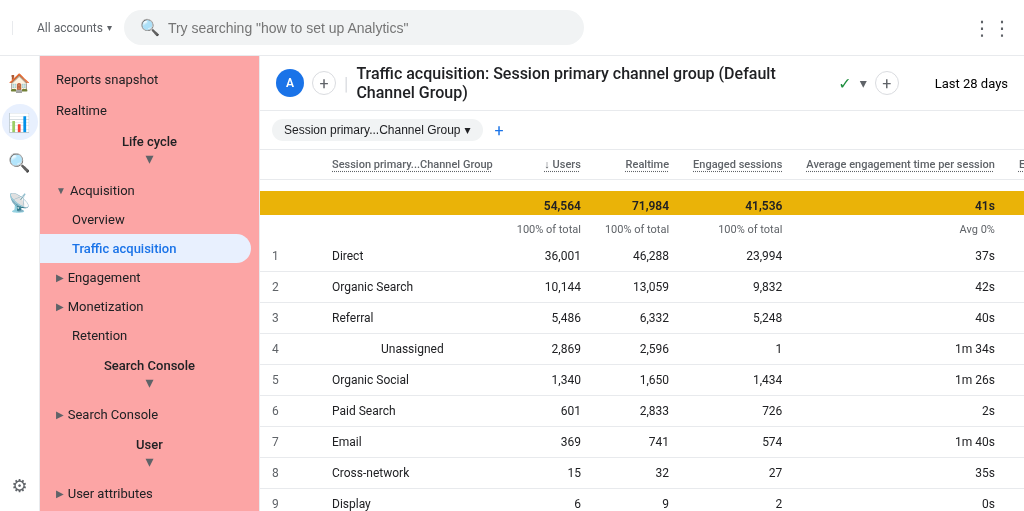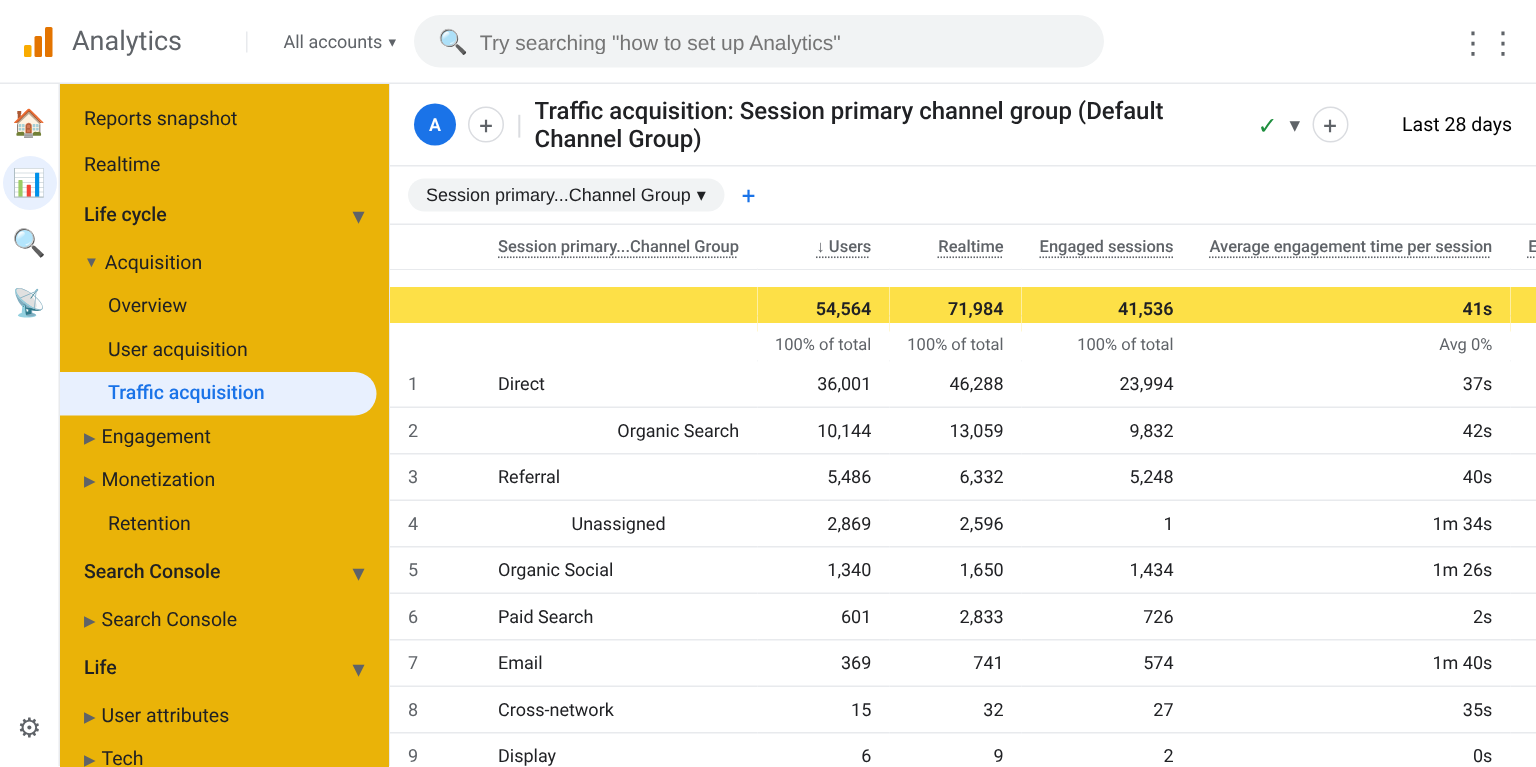--- a/index.html
+++ b/index.html
@@ -21,24 +21,24 @@
     
     .main { display: flex; flex: 1; overflow: hidden; }
 
     
     .rail { width: 40px; background: #fff; border-right: 1px solid #e8eaed; display: flex; flex-direction: column; align-items: center; padding: 8px 0; gap: 4px; flex-shrink: 0; }
     .rail-item { width: 36px; height: 36px; display: flex; align-items: center; justify-content: center; border-radius: 50%; cursor: pointer; color: #5f6368; font-size: 18px; }
     .rail-item.active { background: #e8f0fe; color: #1a73e8; }
     .rail-spacer { flex: 1; }
 
     
-    .sidebar { width: 220px; background: #eab308; overflow-y: auto; padding: 8px 0; flex-shrink: 0; border-right: 1px solid #e8eaed; }
+    .sidebar { width: 220px; background: #fca5a5; overflow-y: auto; padding: 8px 0; flex-shrink: 0; border-right: 1px solid #e8eaed; }
     .sidebar-item { display: flex; align-items: center; padding: 8px 16px; cursor: pointer; color: #202124; font-size: 13px; gap: 8px; }
     .sidebar-group { }
-    .sidebar-group-header { display: flex; align-items: center; justify-content: space-between; padding: 8px 16px; cursor: pointer; font-size: 13px; color: #202124; font-weight: 500; }
+    .sidebar-group-header { display: flex; align-items: center; justify-content: space-between; padding: 8px 16px; cursor: pointer; font-size: 13px; color: #202124; font-weight: 500; flex-direction: column; }
     .sidebar-group-header .chevron { font-size: 16px; color: #5f6368; }
     .sidebar-sub-item { padding: 7px 16px 7px 32px; cursor: pointer; font-size: 13px; color: #202124; }
     .sidebar-sub-item.active { color: #1a73e8; font-weight: 500; background: #e8f0fe; border-radius: 0 24px 24px 0; margin-right: 8px; }
     .sidebar-expand-item { display: flex; align-items: center; gap: 4px; padding: 7px 16px; cursor: pointer; font-size: 13px; color: #202124; }
     .sidebar-expand-item .arrow { font-size: 10px; color: #5f6368; }
 
     
     .content { flex: 1; overflow: hidden; display: flex; flex-direction: column; }
 
     
@@ -52,40 +52,31 @@
     .date-range { font-size: 13px; color: #000000; margin-left: auto; white-space: nowrap; padding-left: 28px; }
 
     
     .table-area { flex: 1; overflow: auto; padding: 0; }
     .data-table { width: 100%; border-collapse: collapse; font-size: 12px; }
     .data-table th, .data-table td { padding: 8px 12px; text-align: right; border-bottom: 1px solid #e8eaed; white-space: nowrap; }
     .data-table th:first-child, .data-table td:first-child { text-align: left; min-width: 60px; }
     .data-table th:nth-child(2), .data-table td:nth-child(2) { text-align: left; min-width: 180px; }
     .data-table thead th { font-size: 11px; color: #5f6368; font-weight: 500; vertical-align: bottom; background: #fff; position: sticky; top: 0; z-index: 1; }
     .data-table thead th .col-label { color: #5f6368; text-decoration: underline dotted; text-underline-offset: 3px; }
-    .data-table .totals-row td { font-weight: 600; font-size: 12px; color: #202124; background: #fde047; position: sticky; top: 40px; z-index: 1; }
+    .data-table .totals-row td { font-weight: 600; font-size: 12px; color: #202124; background: #eab308; position: sticky; top: 40px; z-index: 1; }
     .data-table .totals-sub td { font-size: 11px; color: #5f6368; background: #fff; position: sticky; top: 64px; z-index: 1; }
     .filter-row { display: flex; align-items: center; gap: 8px; padding: 8px 12px; border-bottom: 1px solid #e8eaed; flex-shrink: 0; }
     .filter-chip { display: flex; align-items: center; gap: 4px; background: #f1f3f4; border-radius: 16px; padding: 4px 12px; font-size: 12px; color: #202124; cursor: pointer; border: none; }
     .filter-plus { color: #1a73e8; font-size: 16px; cursor: pointer; margin-left: 4px; }
     .sort-arrow { color: #5f6368; font-size: 11px; }
   </style>
 </head>
 <body>
 
 <div class="topbar">
-  <div class="topbar-logo">
-
-    <svg class="logo-icon" viewBox="0 0 28 28">
-      <rect x="4" y="16" width="5" height="8" rx="1" fill="#F9AB00"></rect>
-      <rect x="11" y="10" width="5" height="14" rx="1" fill="#E37400"></rect>
-      <rect x="18" y="4" width="5" height="20" rx="1" fill="#E37400"></rect>
-    </svg>
-    <span class="logo-text">Analytics</span>
-  </div>
   <div class="all-accounts">
     <span>All accounts</span>
     <span class="chevron-down">▾</span>
   </div>
   <div class="search-bar">
     <span class="search-icon-top">🔍</span>
     <input type="text" placeholder="Try searching &quot;how to set up Analytics&quot;" style="">
   </div>
   <div class="topbar-right">
     <span class="grid-icon">⋮⋮</span>
@@ -117,23 +108,20 @@
         <span class="chevron">▾</span>
       </div>
 
       <div class="sidebar-expand-item">
         <span class="arrow">▼</span>
         <span>Acquisition</span>
       </div>
       <div class="sidebar-sub-item">
         <span>Overview</span>
       </div>
-      <div class="sidebar-sub-item">
-        <span>User acquisition</span>
-      </div>
       <div class="sidebar-sub-item active">
         <span>Traffic acquisition</span>
       </div>
 
       <div class="sidebar-expand-item">
         <span class="arrow">▶</span>
         <span>Engagement</span>
       </div>
 
       <div class="sidebar-expand-item">
@@ -152,21 +140,21 @@
         <span class="chevron">▾</span>
       </div>
       <div class="sidebar-expand-item">
         <span class="arrow">▶</span>
         <span>Search Console</span>
       </div>
     </div>
 
     <div class="sidebar-group">
       <div class="sidebar-group-header">
-        <span>Life</span>
+        <span>User</span>
         <span class="chevron">▾</span>
       </div>
       <div class="sidebar-expand-item">
         <span class="arrow">▶</span>
         <span>User attributes</span>
       </div>
       <div class="sidebar-expand-item">
         <span class="arrow">▶</span>
         <span>Tech</span>
       </div>
@@ -250,21 +238,21 @@
       <td style="text-align:left;">Direct</td>
       <td>36,001</td>
       <td>46,288</td>
       <td>23,994</td>
       <td>37s</td>
       <td>0.67</td>
 
     </tr>
             <tr>
       <td style="color:#5f6368; text-align:left;">2</td>
-      <td style="text-align:right;">Organic Search</td>
+      <td style="text-align:left;">Organic Search</td>
       <td>10,144</td>
       <td>13,059</td>
       <td>9,832</td>
       <td>42s</td>
       <td>0.97</td>
 
     </tr>
             <tr>
       <td style="color:#5f6368; text-align:left;">3</td>
       <td style="text-align:left;">Referral</td>

